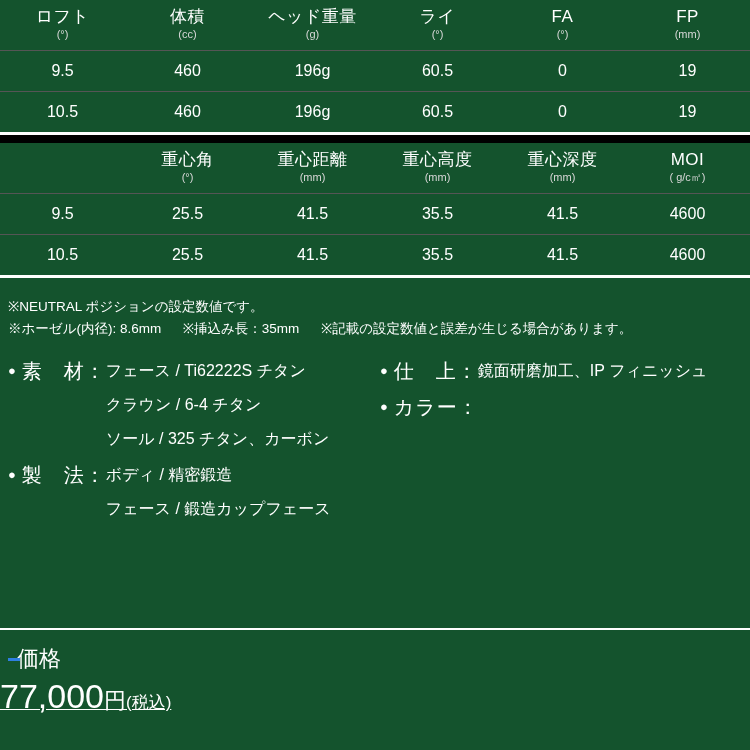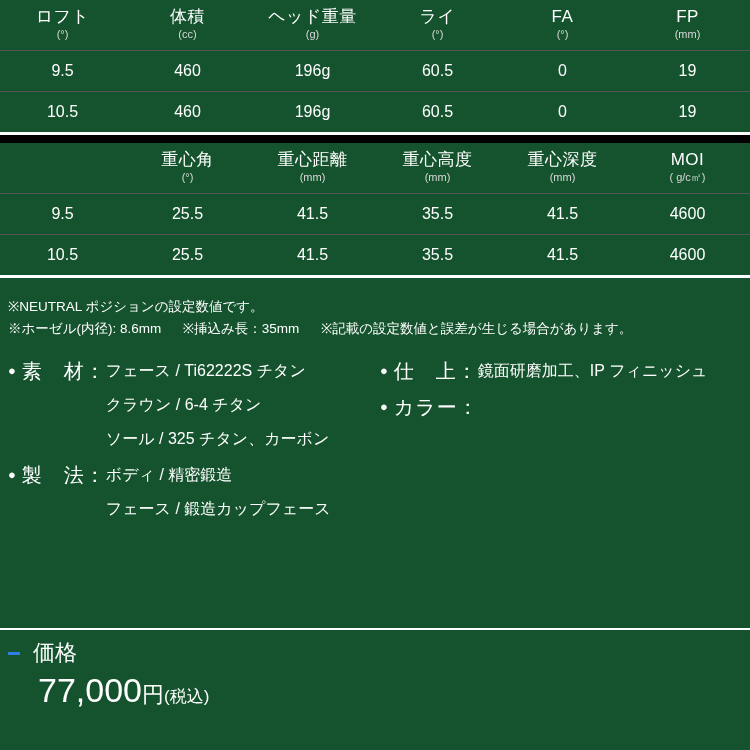--- a/index.html
+++ b/index.html
@@ -136,34 +136,35 @@
   }
   .price-block {
     position: absolute;
     left: 0;
     top: 638px;
     width: 750px;
   }
   .price-label {
     font-size: 22px;
     line-height: 30px;
-    padding-left: 33px;
+    padding-left: 17px;
     position: relative;
+    margin-top: 6px;
   }
   .price-dash {
     position: absolute;
     left: 8px;
     top: 14px;
     width: 12px;
     height: 3px;
     background: #2f7fe0;
   }
   .price-value {
-    padding-left: 38px;
     line-height: 44px;
+    text-decoration: underline;
   }
   .price-num {
     font-size: 34px;
     letter-spacing: 0px;
   }
   .price-yen {
     font-size: 22px;
   }
   .price-tax {
     font-size: 17px;

